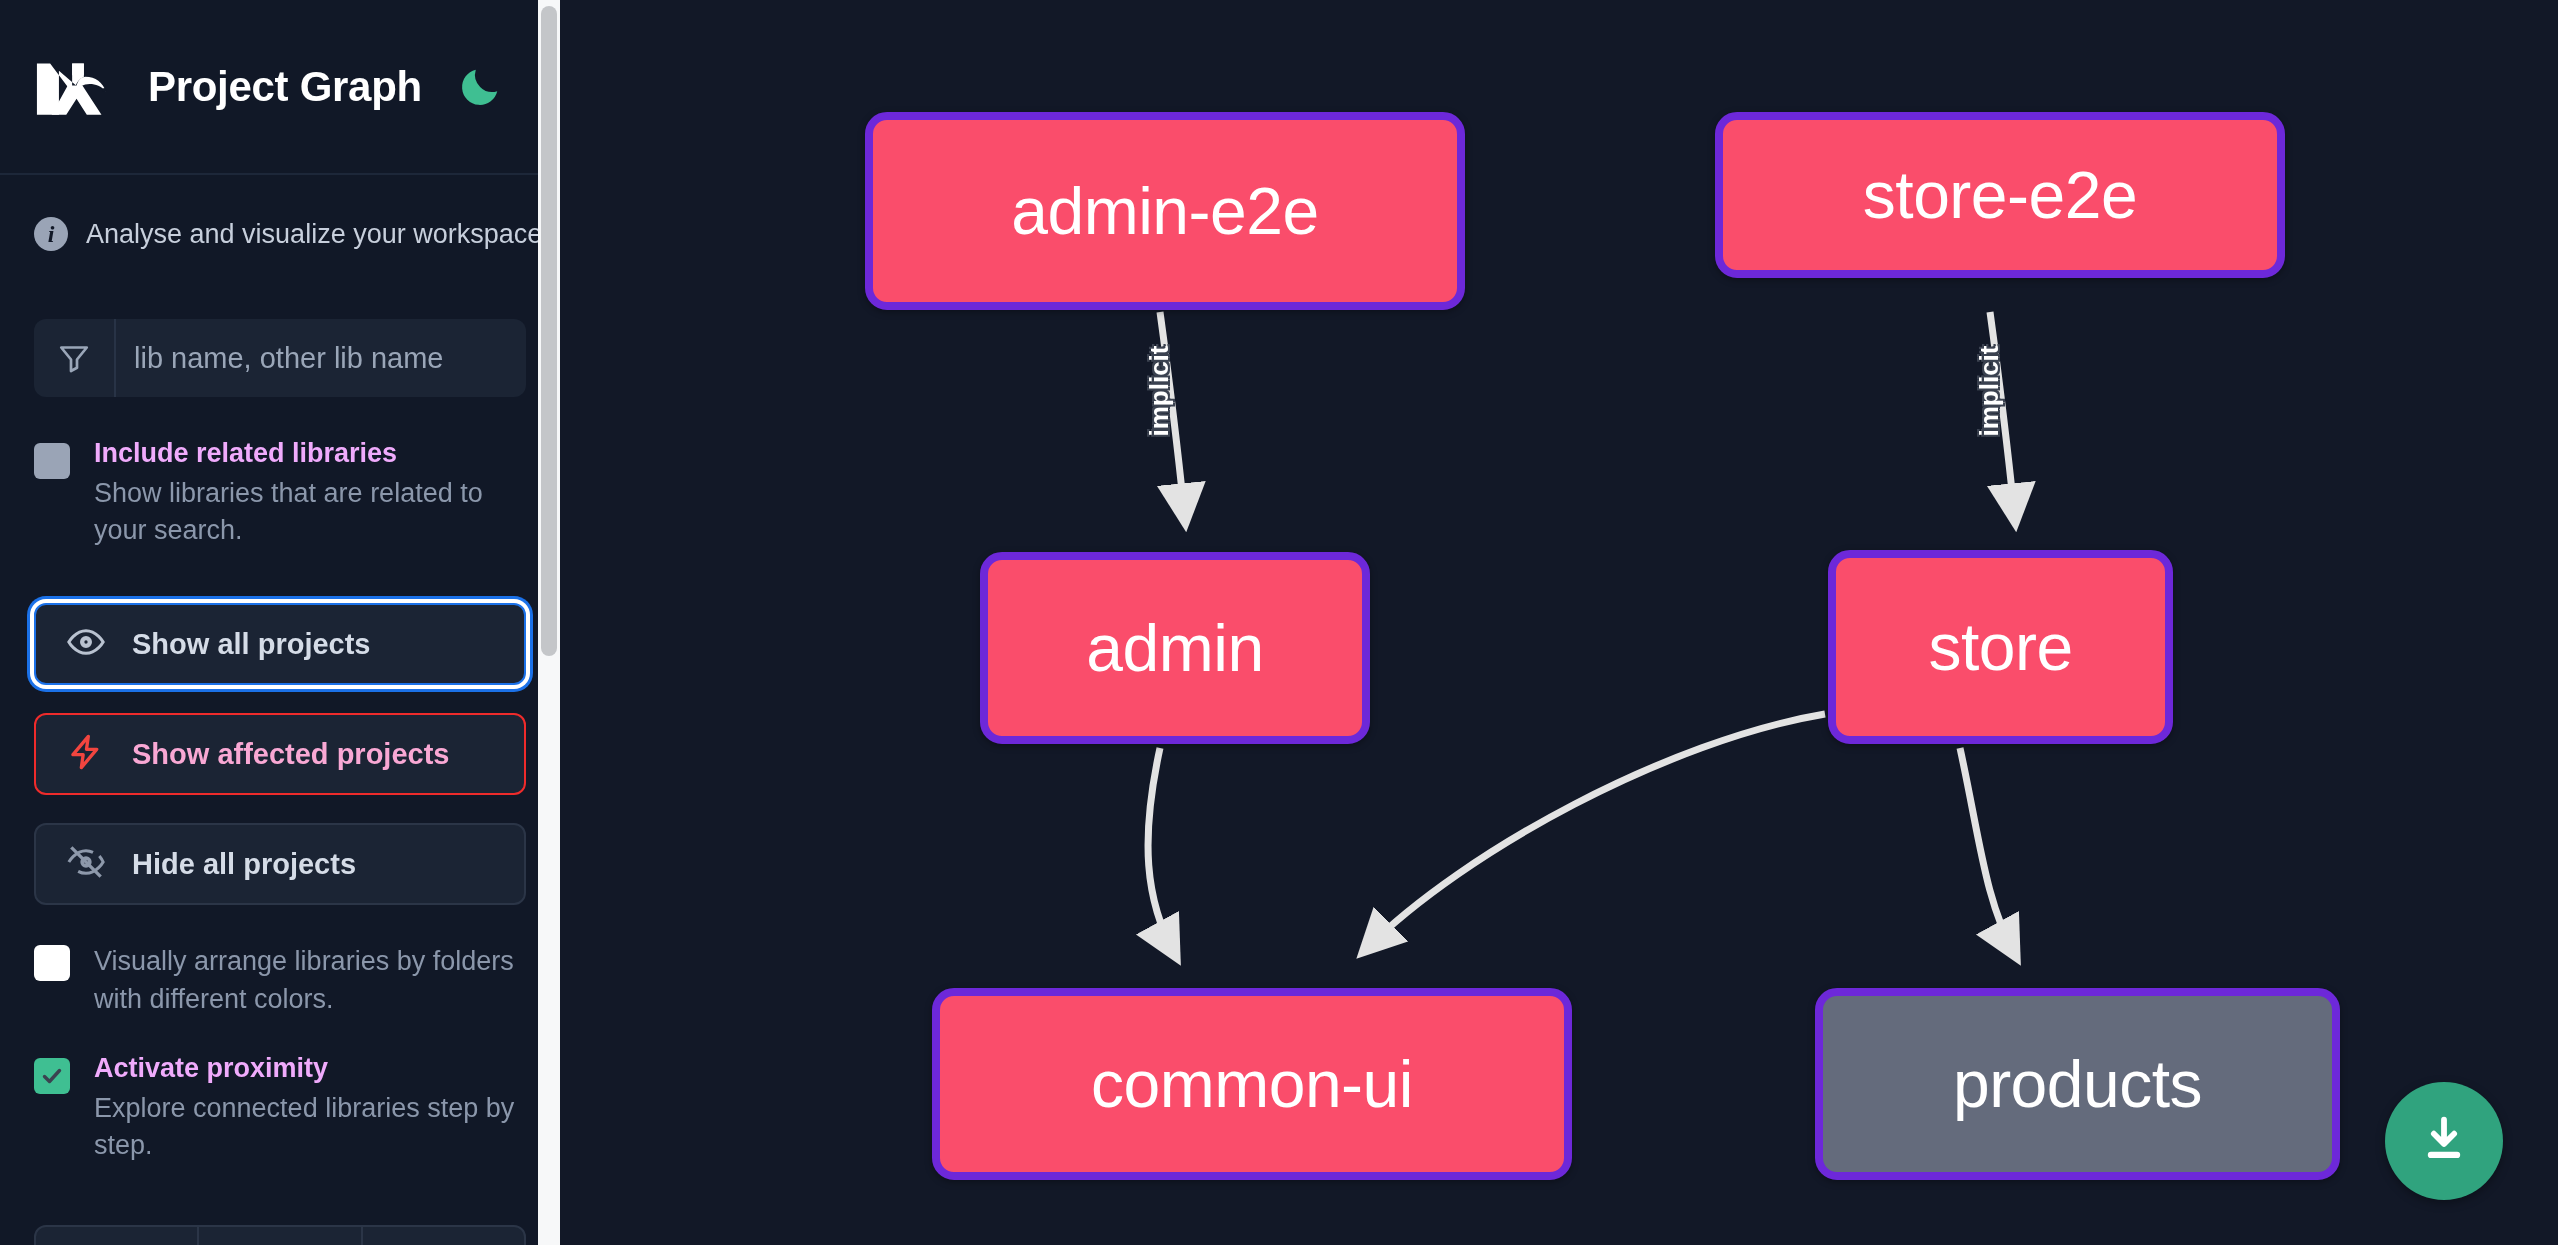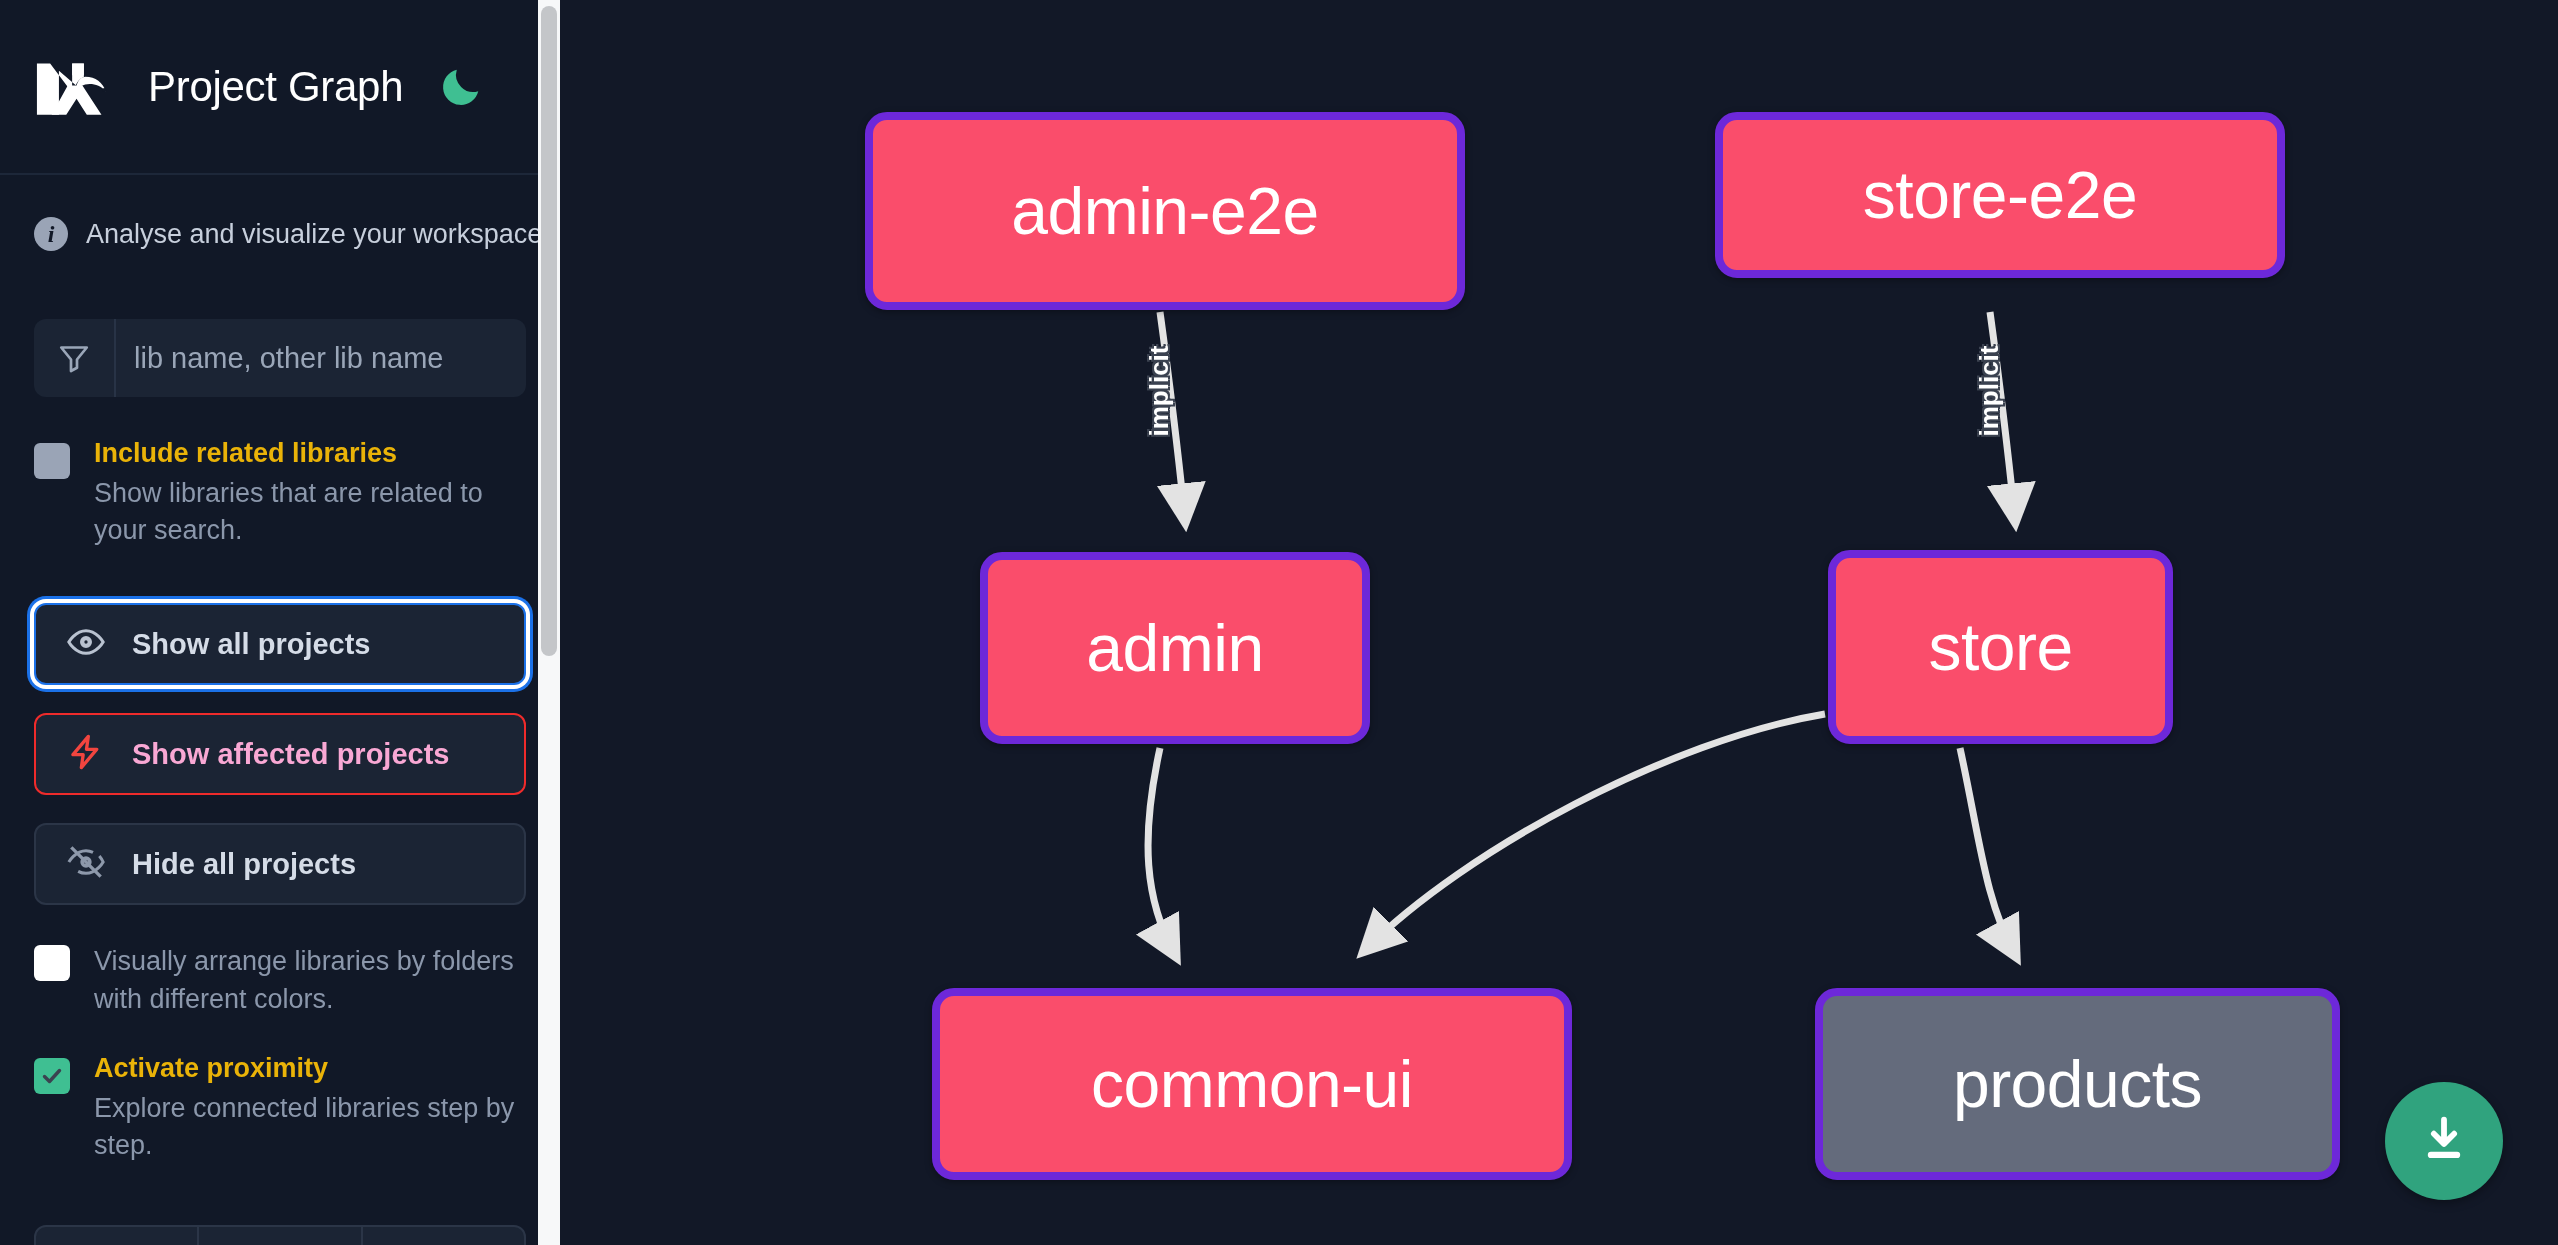--- a/index.html
+++ b/index.html
@@ -41,21 +41,21 @@
 
   .nx-logo {
     width: 88px;
     height: 62px;
     flex: 0 0 88px;
     margin-right: 26px;
   }
 
   .app-title {
     font-size: 42px;
-    font-weight: 400;
+    font-weight: 700;
     color: #ffffff;
     letter-spacing: -0.3px;
     white-space: nowrap;
   }
 
   .moon-btn {
     margin-left: 34px;
     width: 48px;
     height: 48px;
     display: flex;
@@ -156,21 +156,21 @@
 
   .cbox .tick {
     width: 24px; height: 24px;
   }
 
   .check-texts { flex: 1 1 auto; }
 
   .check-label {
     font-size: 27px;
     font-weight: 700;
-    color: #eab308;
+    color: #f0abfc;
     line-height: 1.25;
   }
   .check-desc {
     font-size: 27px;
     color: #8b97ab;
     line-height: 1.38;
     margin-top: 4px;
     max-width: 455px;
   }
 

